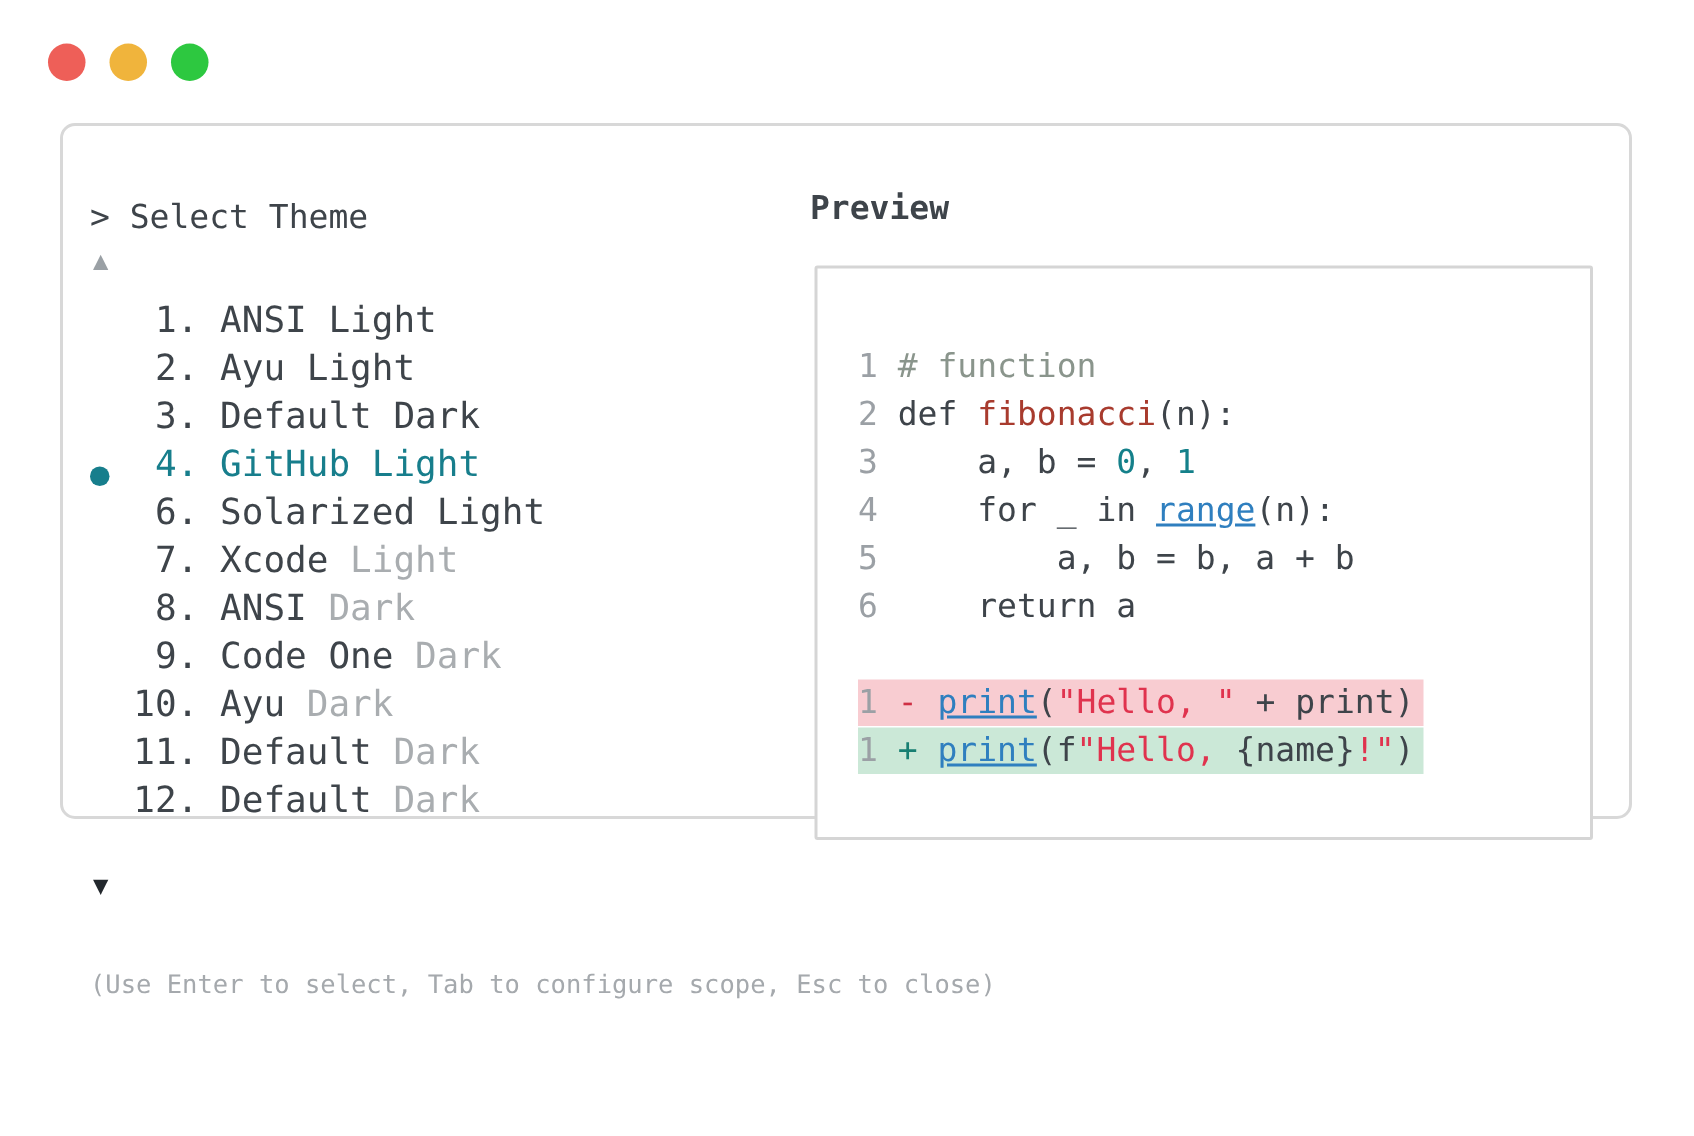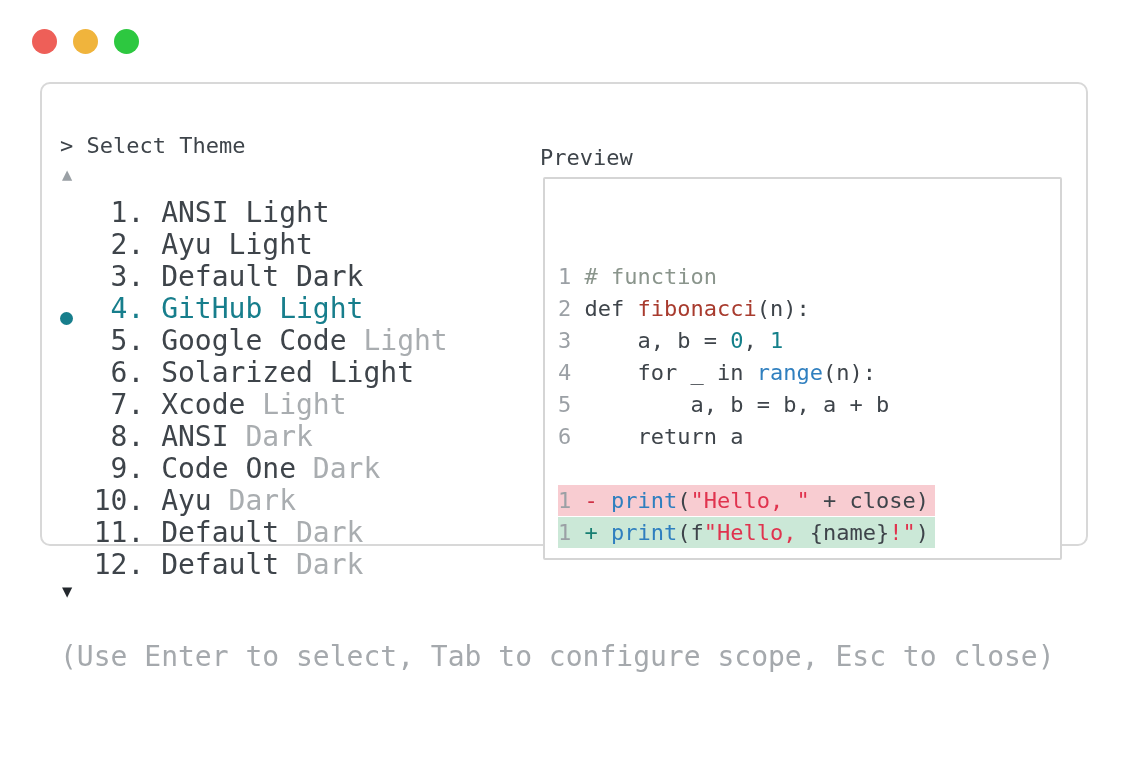--- a/index.html
+++ b/index.html
@@ -9,49 +9,49 @@
   .traffic { position:absolute; width:25px; height:25px; border-radius:50%; }
   #tl-close    { left:32px;  top:29px; background:var(--tl_red); }
   #tl-minimize { left:73px;  top:29px; background:var(--tl_yellow); }
   #tl-zoom     { left:114px; top:29px; background:var(--tl_green); }
 
   .window { position:absolute; left:40px; top:82px; width:1048px; height:464px;
     border:2px solid var(--border); border-radius:10px; background:#fff; }
 
   .hdr { position:absolute; font-size:22px; color:var(--fg); line-height:24px; white-space:pre; }
   #title-left { left:18px; top:50px; }
-  #title-preview { left:498px; top:62px; }
+  #title-preview { left:498px; top:44px;font-weight:bold; }
 
   .scroll-ind { position:absolute; left:20px; font-size:17px; line-height:17px; cursor:default; }
   #scroll-up   { top:82px;  color:var(--muted_arrow); }
   #scroll-down { top:499px; color:var(--dark_arrow); }
 
-  .list { position:absolute; left:18px; top:113px; font-size:28px; }
+  .list { position:absolute; left:18px; top:113px; font-size:24px; }
   .row { height:32px; line-height:32px; white-space:pre; color:var(--fg); }
   .row .marker { display:inline-block; width:1ch; position:relative; }
   .row .dot { position:absolute; left:0px; top:50%; margin-top:-6.5px; width:13px; height:13px;
     border-radius:50%; background:var(--accent); }
   .row .num { display:inline-block; width:3ch; text-align:right; }
   .row .variant { color:var(--muted); }
   .row.selected .num, .row.selected .name, .row.selected .dotsep { color:var(--accent); }
 
   .pbox { position:absolute; left:501px; top:93px; width:519px; height:383px;
     border:2px solid var(--border2); border-radius:2px; background:#fff; }
-  .code { padding:50px 0 0 13px; font-size:22px;margin-top:32px; }
+  .code { padding:50px 0 0 27px; font-size:22px; }
   .cl { height:32px; line-height:32px; white-space:pre; color:var(--fg); }
   .cl .ln { color:var(--line_num); }
   .linebg { display:inline-block; height:31px; padding-right:6px; }
   .bg-del { background:var(--del_bg); }
   .bg-add { background:var(--add_bg); }
 
   .tk-fg{color:var(--fg);text-align:right;} .tk-comment{color:var(--comment);} .tk-func{color:var(--func_red);}
-  .tk-num{color:var(--number_teal);} .tk-builtin{color:var(--builtin_blue);}
+  .tk-num{color:var(--number_teal);} .tk-builtin{color:var(--builtin_blue);text-decoration:underline;}
   .tk-string{color:var(--string_red);} .tk-del{color:var(--diff_del);} .tk-add{color:var(--diff_add);}
 
-  .footer { position:absolute; left:18px; top:561px; font-size:28px; line-height:24px;
+  .footer { position:absolute; left:18px; top:561px; font-size:17px; line-height:24px;
     color:var(--footer); white-space:pre; }
 </style>
 </head>
 <body>
 
 <span id="tl-close" class="traffic"></span>
 <span id="tl-minimize" class="traffic"></span>
 <span id="tl-zoom" class="traffic"></span>
 
 <div class="window">
@@ -59,40 +59,39 @@
 
   <div id="title-preview" class="hdr">Preview</div>
 
   <div id="scroll-up" class="scroll-ind">▲</div>
 
   <div class="list">
       <div class="row"><span class="marker"></span><span class="num">1</span><span class="dotsep">. </span><span class="name">ANSI Light</span></div>
       <div class="row"><span class="marker"></span><span class="num">2</span><span class="dotsep">. </span><span class="name">Ayu Light</span></div>
       <div class="row"><span class="marker"></span><span class="num">3</span><span class="dotsep">. </span><span class="name">Default Dark</span></div>
       <div class="row selected"><span class="marker"><span class="dot"></span></span><span class="num">4</span><span class="dotsep">. </span><span class="name">GitHub Light</span></div>
-      <div class="row"><span class="marker"></span><span class="num">5</span><span class="dotsep">. </span><span class="name">Google Code</span><span class="variant"> Light</span></div>
       <div class="row"><span class="marker"></span><span class="num">6</span><span class="dotsep">. </span><span class="name">Solarized Light</span></div>
       <div class="row"><span class="marker"></span><span class="num">7</span><span class="dotsep">. </span><span class="name">Xcode</span><span class="variant"> Light</span></div>
       <div class="row"><span class="marker"></span><span class="num">8</span><span class="dotsep">. </span><span class="name">ANSI</span><span class="variant"> Dark</span></div>
       <div class="row"><span class="marker"></span><span class="num">9</span><span class="dotsep">. </span><span class="name">Code One</span><span class="variant"> Dark</span></div>
       <div class="row"><span class="marker"></span><span class="num">10</span><span class="dotsep">. </span><span class="name">Ayu</span><span class="variant"> Dark</span></div>
       <div class="row"><span class="marker"></span><span class="num">11</span><span class="dotsep">. </span><span class="name">Default</span><span class="variant"> Dark</span></div>
       <div class="row"><span class="marker"></span><span class="num">12</span><span class="dotsep">. </span><span class="name">Default</span><span class="variant"> Dark</span></div>
     </div>
 
   <div id="scroll-down" class="scroll-ind">▼</div>
 
   <div class="pbox">
     <div class="code">
         <div class="cl"><span class="ln">1 </span><span class="tk-comment"># function</span></div>
         <div class="cl"><span class="ln">2 </span><span class="tk-fg">def </span><span class="tk-func">fibonacci</span><span class="tk-fg">(n):</span></div>
         <div class="cl"><span class="ln">3 </span><span class="tk-fg">    a, b = </span><span class="tk-num">0</span><span class="tk-fg">, </span><span class="tk-num">1</span></div>
         <div class="cl"><span class="ln">4 </span><span class="tk-fg">    for _ in </span><span class="tk-builtin">range</span><span class="tk-fg">(n):</span></div>
         <div class="cl"><span class="ln">5 </span><span class="tk-fg">        a, b = b, a + b</span></div>
         <div class="cl"><span class="ln">6 </span><span class="tk-fg">    return a</span></div>
         <div class="cl"></div>
-        <div class="cl"><span class="linebg bg-del"><span class="ln">1 </span><span class="tk-del">- </span><span class="tk-builtin">print</span><span class="tk-fg">(</span><span class="tk-string">"Hello, "</span><span class="tk-fg"> + close)</span></span></div>
+        <div class="cl"><span class="linebg bg-del"><span class="ln">1 </span><span class="tk-del">- </span><span class="tk-builtin">print</span><span class="tk-fg">(</span><span class="tk-string">"Hello, "</span><span class="tk-fg"> + print)</span></span></div>
         <div class="cl"><span class="linebg bg-add"><span class="ln">1 </span><span class="tk-add">+ </span><span class="tk-builtin">print</span><span class="tk-fg">(f</span><span class="tk-string">"Hello, </span><span class="tk-fg">{name}</span><span class="tk-string">!"</span><span class="tk-fg">)</span></span></div>
       </div>
   </div>
 
   <div class="footer">(Use Enter to select, Tab to configure scope, Esc to close)</div>
 </div>
 
 </body></html>

